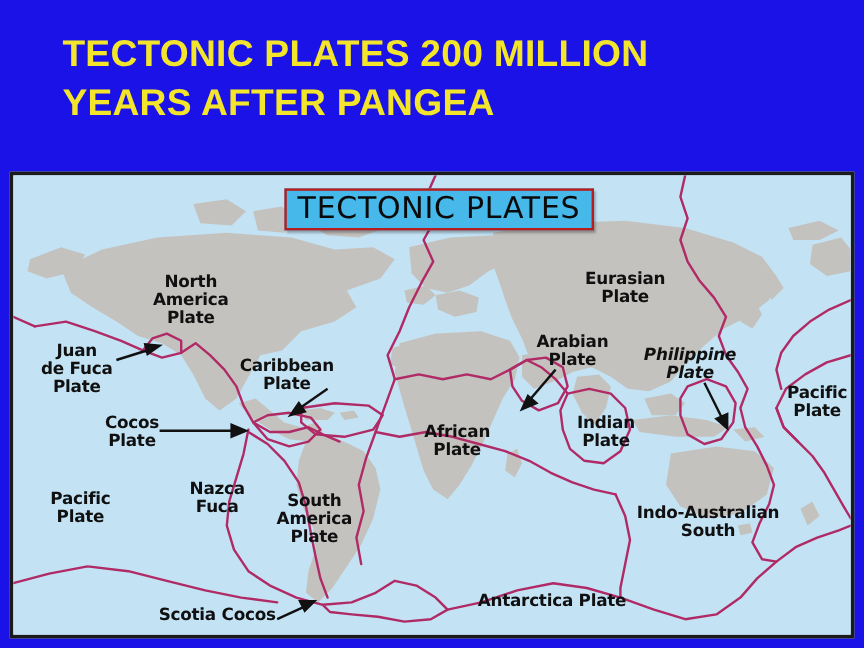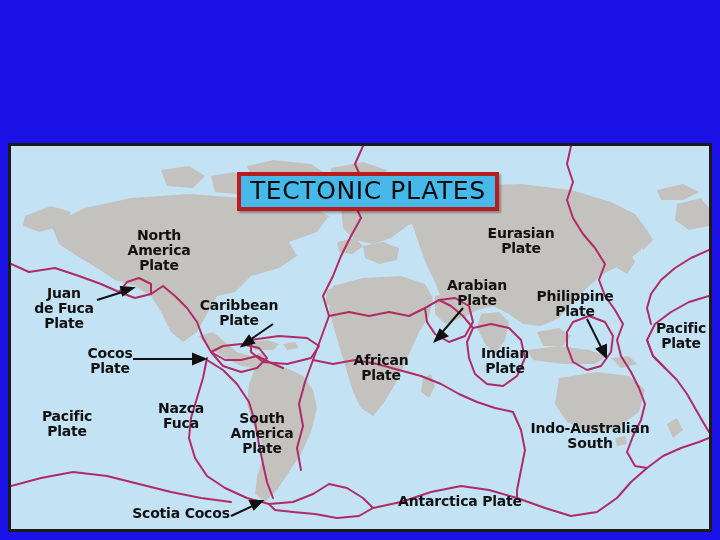--- a/index.html
+++ b/index.html
@@ -45,23 +45,23 @@
   }
   #worldatlas-logo .globe{
     display:inline-block;width:9px;height:9px;border-radius:50%;
     background:radial-gradient(circle at 35% 30%,#9fd4ee 0%,#4f9ccc 45%,#2e6f99 100%);
     box-shadow:inset -1px -1px 1px rgba(0,0,0,.35);
     vertical-align:baseline;position:relative;top:0px;margin:0 .5px;
   }
 
   
   #map-title-box{
-    position:absolute;left:226px;top:26px;
+    position:absolute;left:226px;top:11px;
     background:#46b8ea;
-    border:4px solid #b91c1c;
+    border:2px solid #b91c1c;
     padding:1px 9px 3px 9px;
     box-shadow:2px 2px 2px rgba(0,0,0,.30);
   }
   #map-title-box .txt{
     font-family:"DejaVu Sans",sans-serif;
     font-size:25px;
     font-weight:normal;
     color:#0a0a0a;
     letter-spacing:.6px;
     white-space:nowrap;
@@ -80,20 +80,22 @@
     text-align:center;
     letter-spacing:-0.2px;
     pointer-events:none;
   }
 </style>
 </head>
 <body>
 
 <div id="slide">
 
+  <div id="title-block">TECTONIC PLATES 200 MILLION
+YEARS AFTER PANGEA</div>
 
   <div id="map-frame">
 
     <svg id="map-svg" viewBox="0 0 698 383" preserveAspectRatio="none">
       <rect x="0" y="0" width="698" height="383" fill="#c3e3f5"></rect>
 
       <g fill="#c4c2bf">
 
         <path d="M236,20 L262,14 L300,18 L318,30 L310,44 L288,52 L262,50 L244,40 Z"></path>
         <path d="M200,30 L224,26 L236,36 L226,48 L204,46 Z"></path>
@@ -265,21 +267,21 @@
 Plate</div>
         <div class="plate-label" style="left: 112px; top: 360px; width: 116px;">Scotia Cocos</div>
         <div class="plate-label" style="left: 330px; top: 207px; width: 80px;">African
 Plate</div>
         <div class="plate-label" style="left: 464px; top: 80px; width: 92px;">Eurasian
 Plate</div>
         <div class="plate-label" style="left: 424px; top: 132px; width: 84px;">Arabian
 Plate</div>
         <div class="plate-label" style="left: 458px; top: 200px; width: 72px;">Indian
 Plate</div>
-        <div class="plate-label" style="left: 516px; top: 143px; width: 96px;">Philippine
+        <div class="plate-label" style="left: 516px; top: 143px; width: 96px; font-style: italic;">Philippine
 Plate</div>
         <div class="plate-label" style="left: 632px; top: 175px; width: 76px;">Pacific
 Plate</div>
         <div class="plate-label" style="left: 506px; top: 275px; width: 146px;">Indo-Australian
 South</div>
         <div class="plate-label" style="left: 374px; top: 348px; width: 150px;">Antarctica Plate</div>
       </div>
   </div>
 </div>
 

